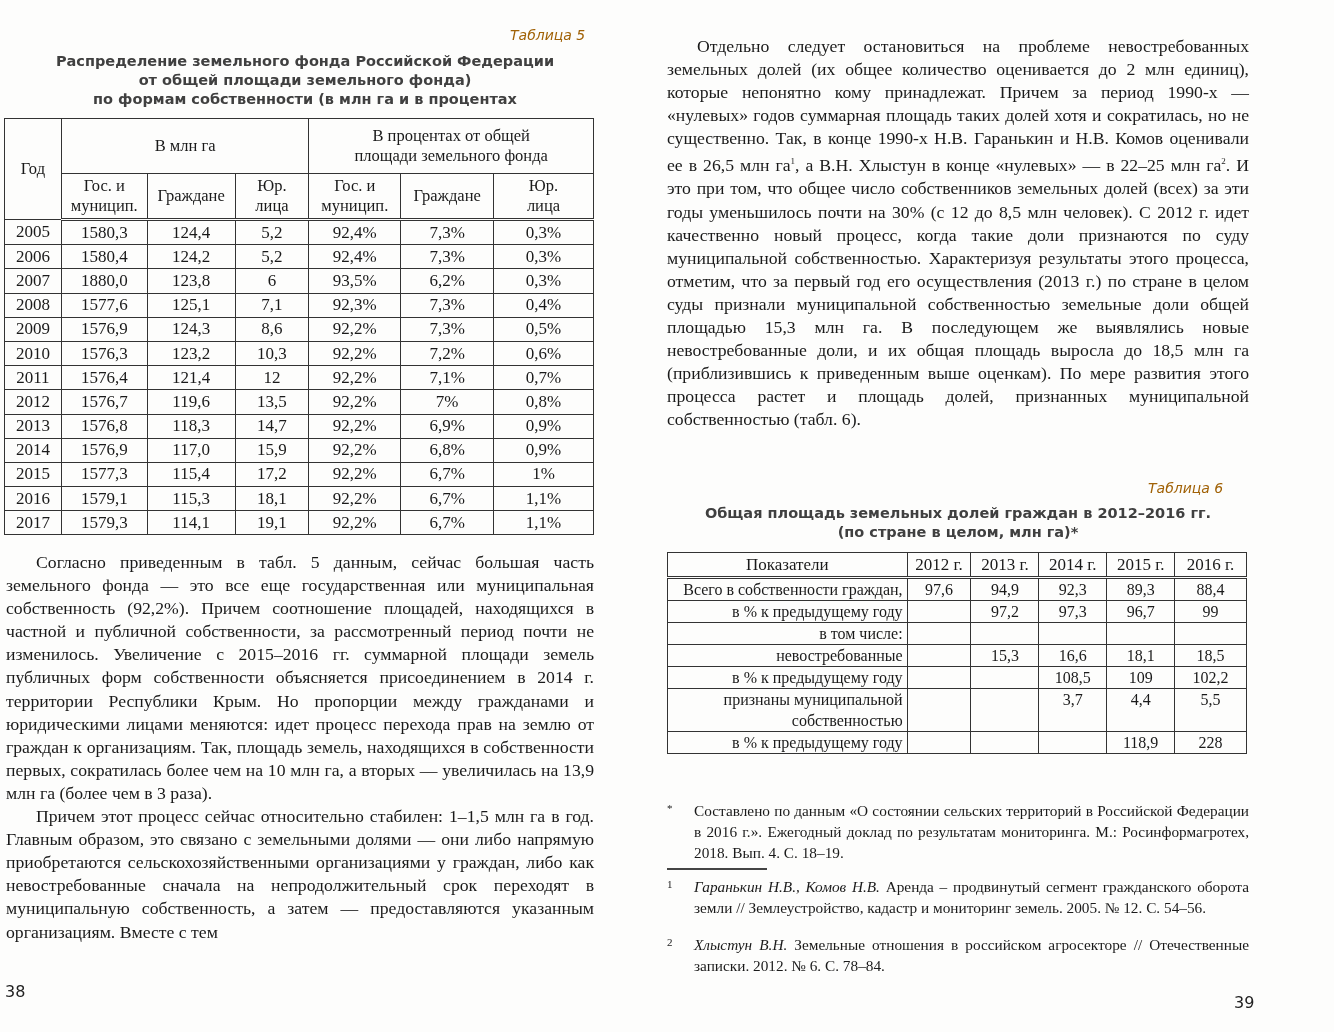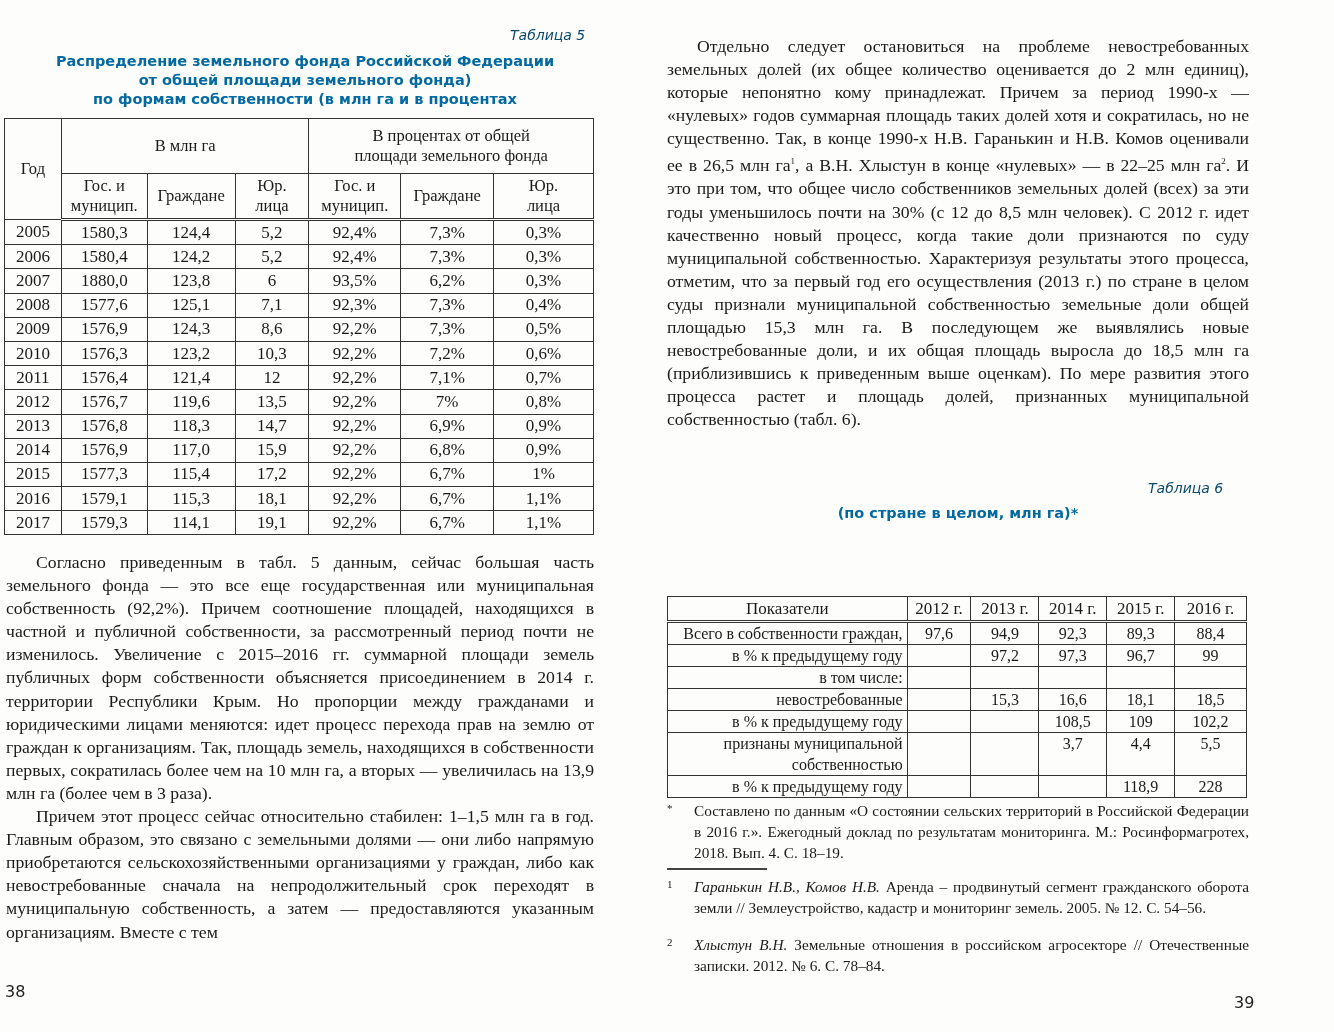--- a/index.html
+++ b/index.html
@@ -1,28 +1,28 @@
 <!DOCTYPE html>
 <html><head>
 <meta charset="utf-8">
 <style>
   html, body { margin:0; padding:0; }
   body { width:1334px; height:1032px; background:#fdfdfc; position:relative; overflow:hidden; color:#1a1a1a; font-family:"Liberation Serif", serif; }
   .page { position:absolute; top:0; height:1032px; }
   #left { left:0; width:620px; }
   #right { left:640px; width:694px; }
-  .tab-label { position:absolute; font-family:"DejaVu Sans", sans-serif; font-style:italic; font-size:14px; color:#0c4a6e; }
-  .tab-title { position:absolute; font-family:"DejaVu Sans", sans-serif; font-weight:bold; font-size:14.5px; text-align:center; line-height:19px; color:#0369a1; }
+  .tab-label { position:absolute; font-family:"DejaVu Sans", sans-serif; font-style:italic; font-size:14px; color:#a16207; }
+  .tab-title { position:absolute; font-family:"DejaVu Sans", sans-serif; font-weight:bold; font-size:14.5px; text-align:center; line-height:19px; color:#404040; }
   table { border-collapse:collapse; position:absolute; font-family:"Liberation Serif", serif; color:#1a1a1a; }
   td, th { border:1px solid #333; text-align:center; font-weight:normal; padding:0; }
   #t5 { left:4px; top:118px; width:590px; font-size:17px; }
   #t5 th { font-size:16.5px; line-height:20px; }
   #t5 tbody td { height:23.2px; line-height:22px; }
   #t5 thead tr:last-child th { border-bottom:3px double #333; }
-  #t6 { left:27px; top:552px; width:580px; font-size:16px;margin-top:44px; }
+  #t6 { left:27px; top:552px; width:580px; font-size:16px; }
   #t6 th { height:23px; line-height:22px; font-size:17px; }
   #t6 thead th { border-bottom:3px double #333; }
   #t6 td { line-height:21px; vertical-align:top; }
   #t6 td.lbl { text-align:right; padding-left:8px; padding-right:4px; }
   #t6 td.ind { padding-left:12px; }
   .para { position:absolute; font-size:17.7px; line-height:23.1px; text-align:justify; color:#1a1a1a; }
   .para p { margin:0; text-indent:30px; }
   .para p.noind { text-indent:0; }
   .pn { position:absolute; font-family:"DejaVu Sans", sans-serif; font-size:16px; color:#222; }
   .note { position:absolute; font-size:15.3px; line-height:21px; text-align:justify; color:#1a1a1a; }
@@ -196,20 +196,21 @@
   <div class="pn" style="left:5px; top:982px;">38</div>
 </div>
 
 <div class="page" id="right">
   <div class="para" style="left:27px; top:35px; width:582px;">
     <p><span>Отдельно следует остановиться на проблеме невостребованных земельных долей (их общее количество оценивается до 2 млн единиц), которые непонятно кому принадлежат. Причем за период 1990-х — «нулевых» годов суммарная площадь таких долей хотя и сократилась, но не существенно. Так, в конце 1990-х Н.В. Гаранькин и Н.В. Комов оценивали ее в 26,5 млн га</span><sup>1</sup><span>, а В.Н. Хлыстун в конце «нулевых» — в 22–25 млн га</span><sup>2</sup><span>. И это при том, что общее число собственников земельных долей (всех) за эти годы уменьшилось почти на 30% (с 12 до 8,5 млн человек). С 2012 г. идет качественно новый процесс, когда такие доли признаются по суду муниципальной собственностью. Характеризуя результаты этого процесса, отметим, что за первый год его осуществления (2013 г.) по стране в целом суды признали муниципальной собственностью земельные доли общей площадью 15,3 млн га. В последующем же выявлялись новые невостребованные доли, и их общая площадь выросла до 18,5 млн га (приблизившись к приведенным выше оценкам). По мере развития этого процесса растет и площадь долей, признанных муниципальной собственностью (табл. 6).</span></p>
   </div>
 
   <div class="tab-label" style="left:508px; top:480px;">Таблица 6</div>
   <div class="tab-title" style="left:27px; top:504px; width:582px;">
+    <div>Общая площадь земельных долей граждан в 2012–2016 гг.</div>
     <div>(по стране в целом, млн га)*</div>
   </div>
 
   <table id="t6">
     <colgroup>
       <col style="width:240px">
         <col style="width:64px">
         <col style="width:68px">
         <col style="width:68px">
         <col style="width:68px">

